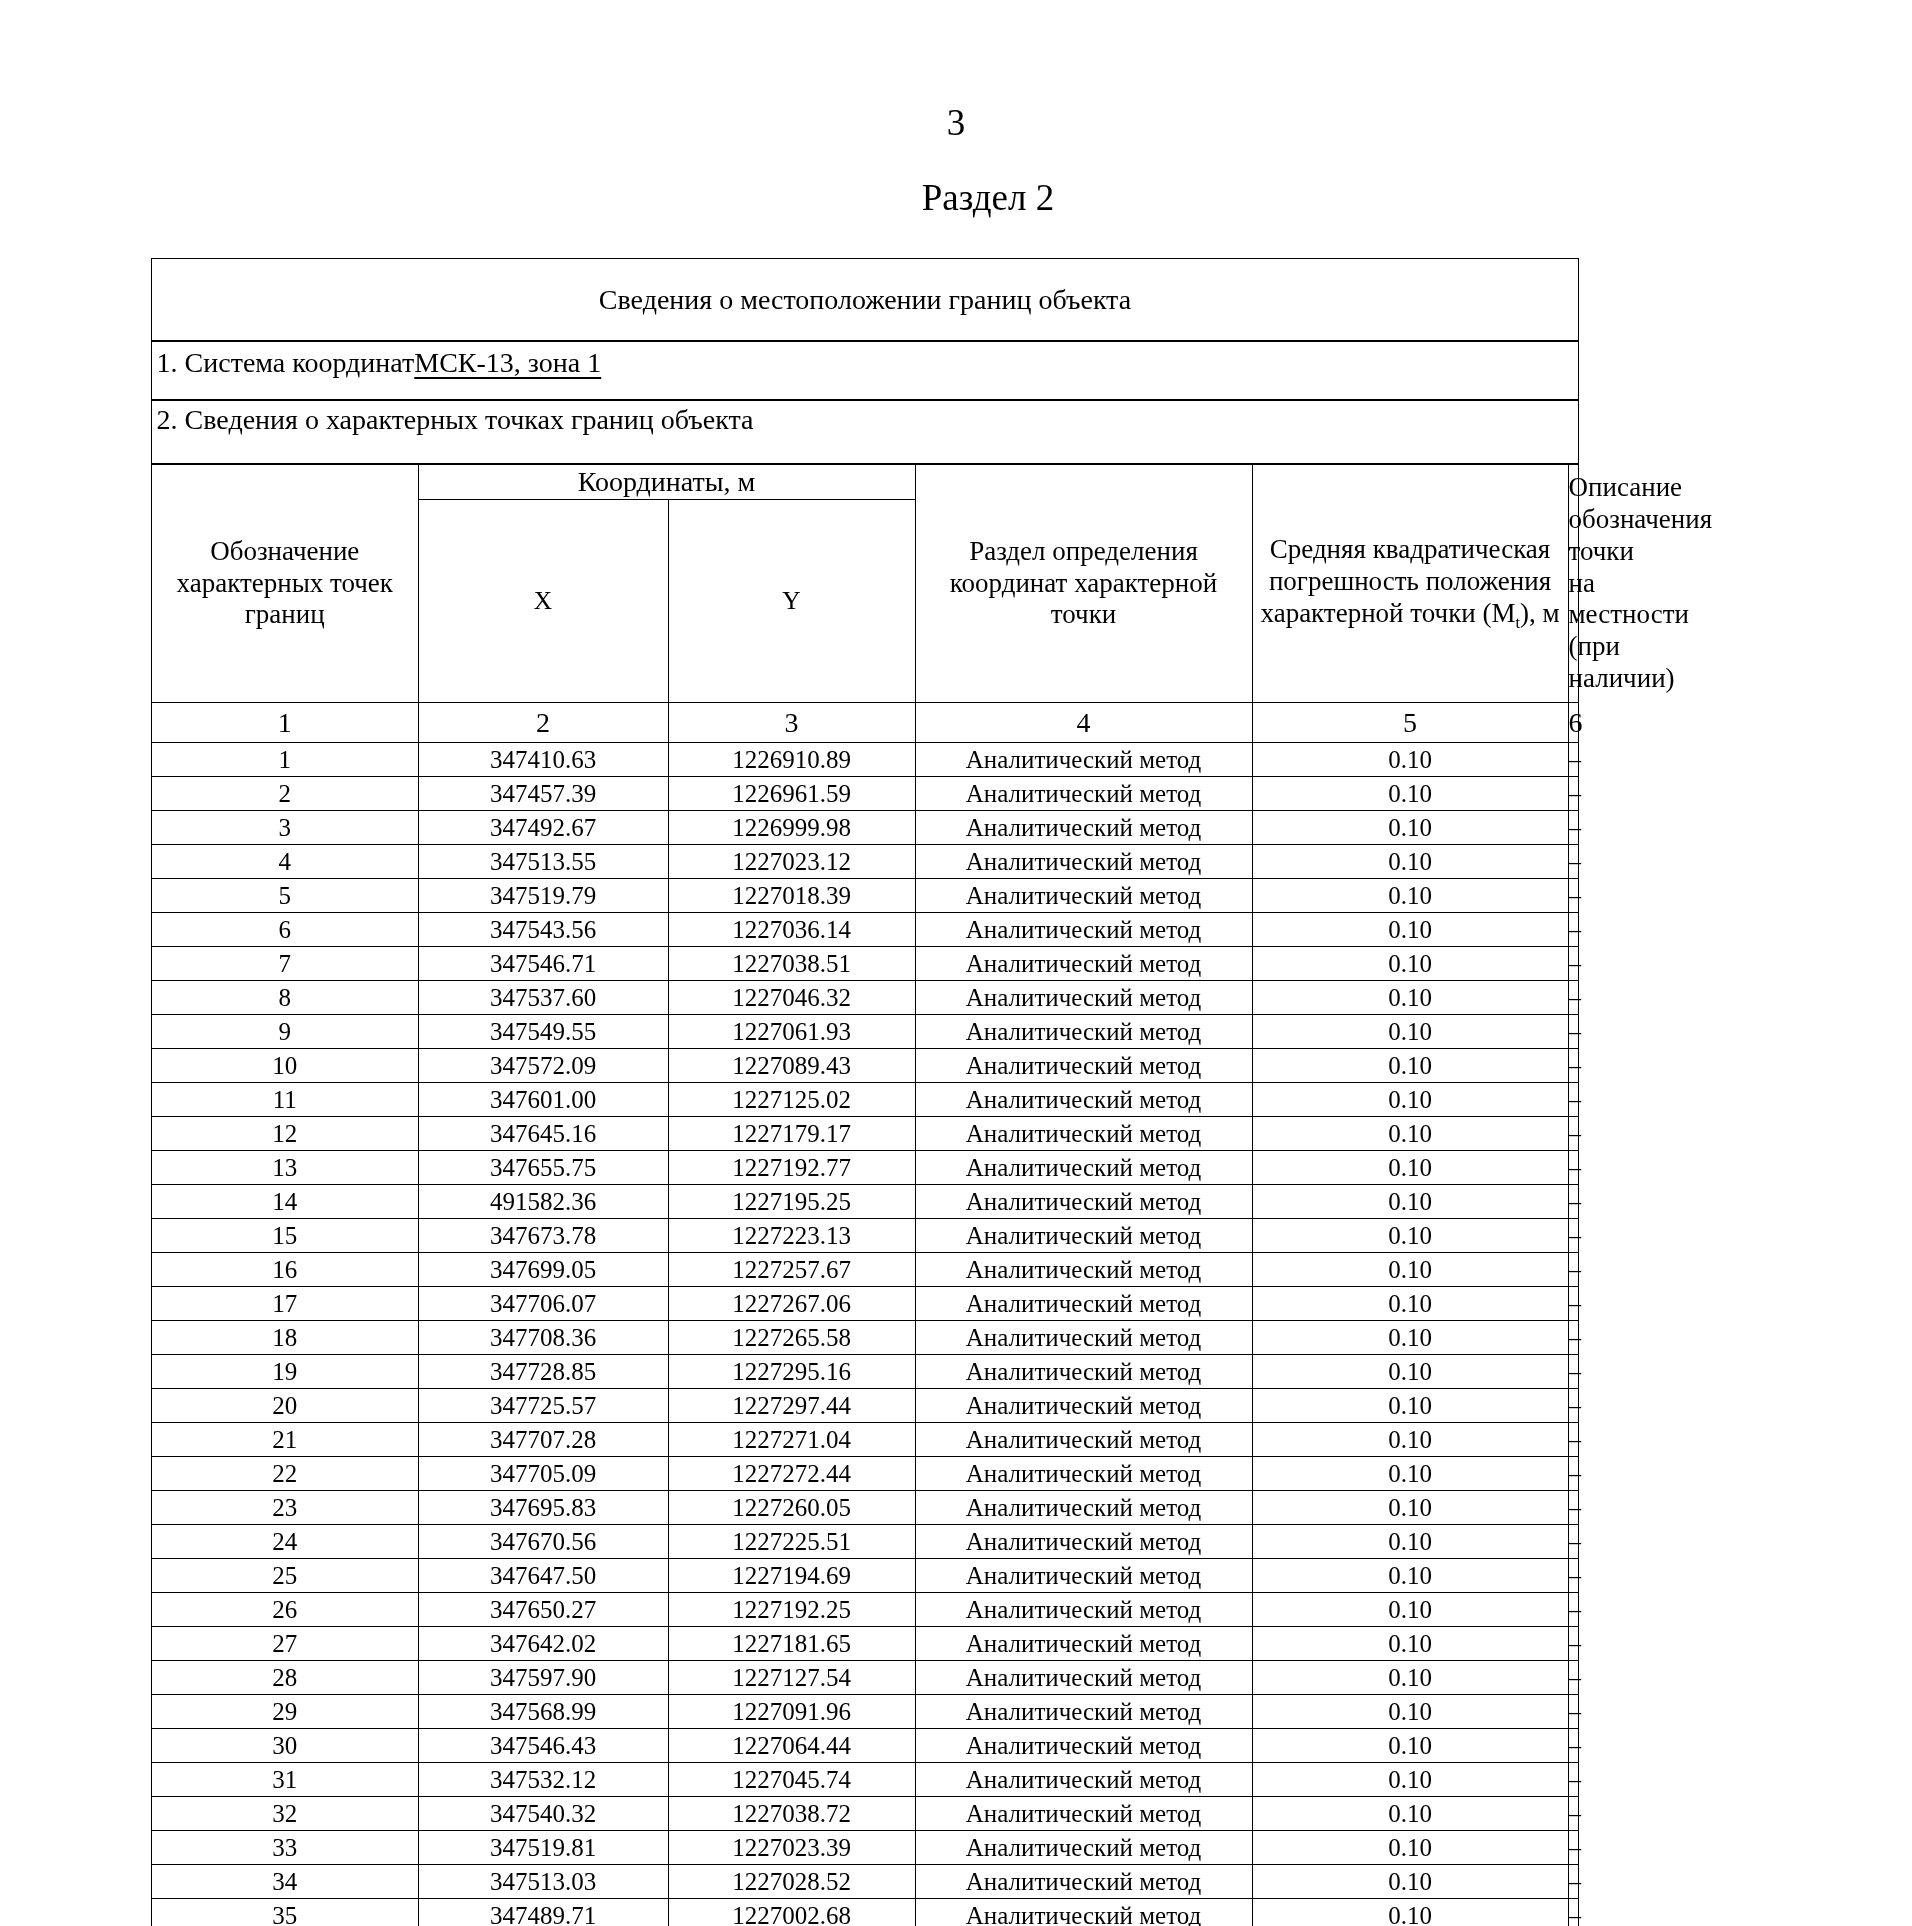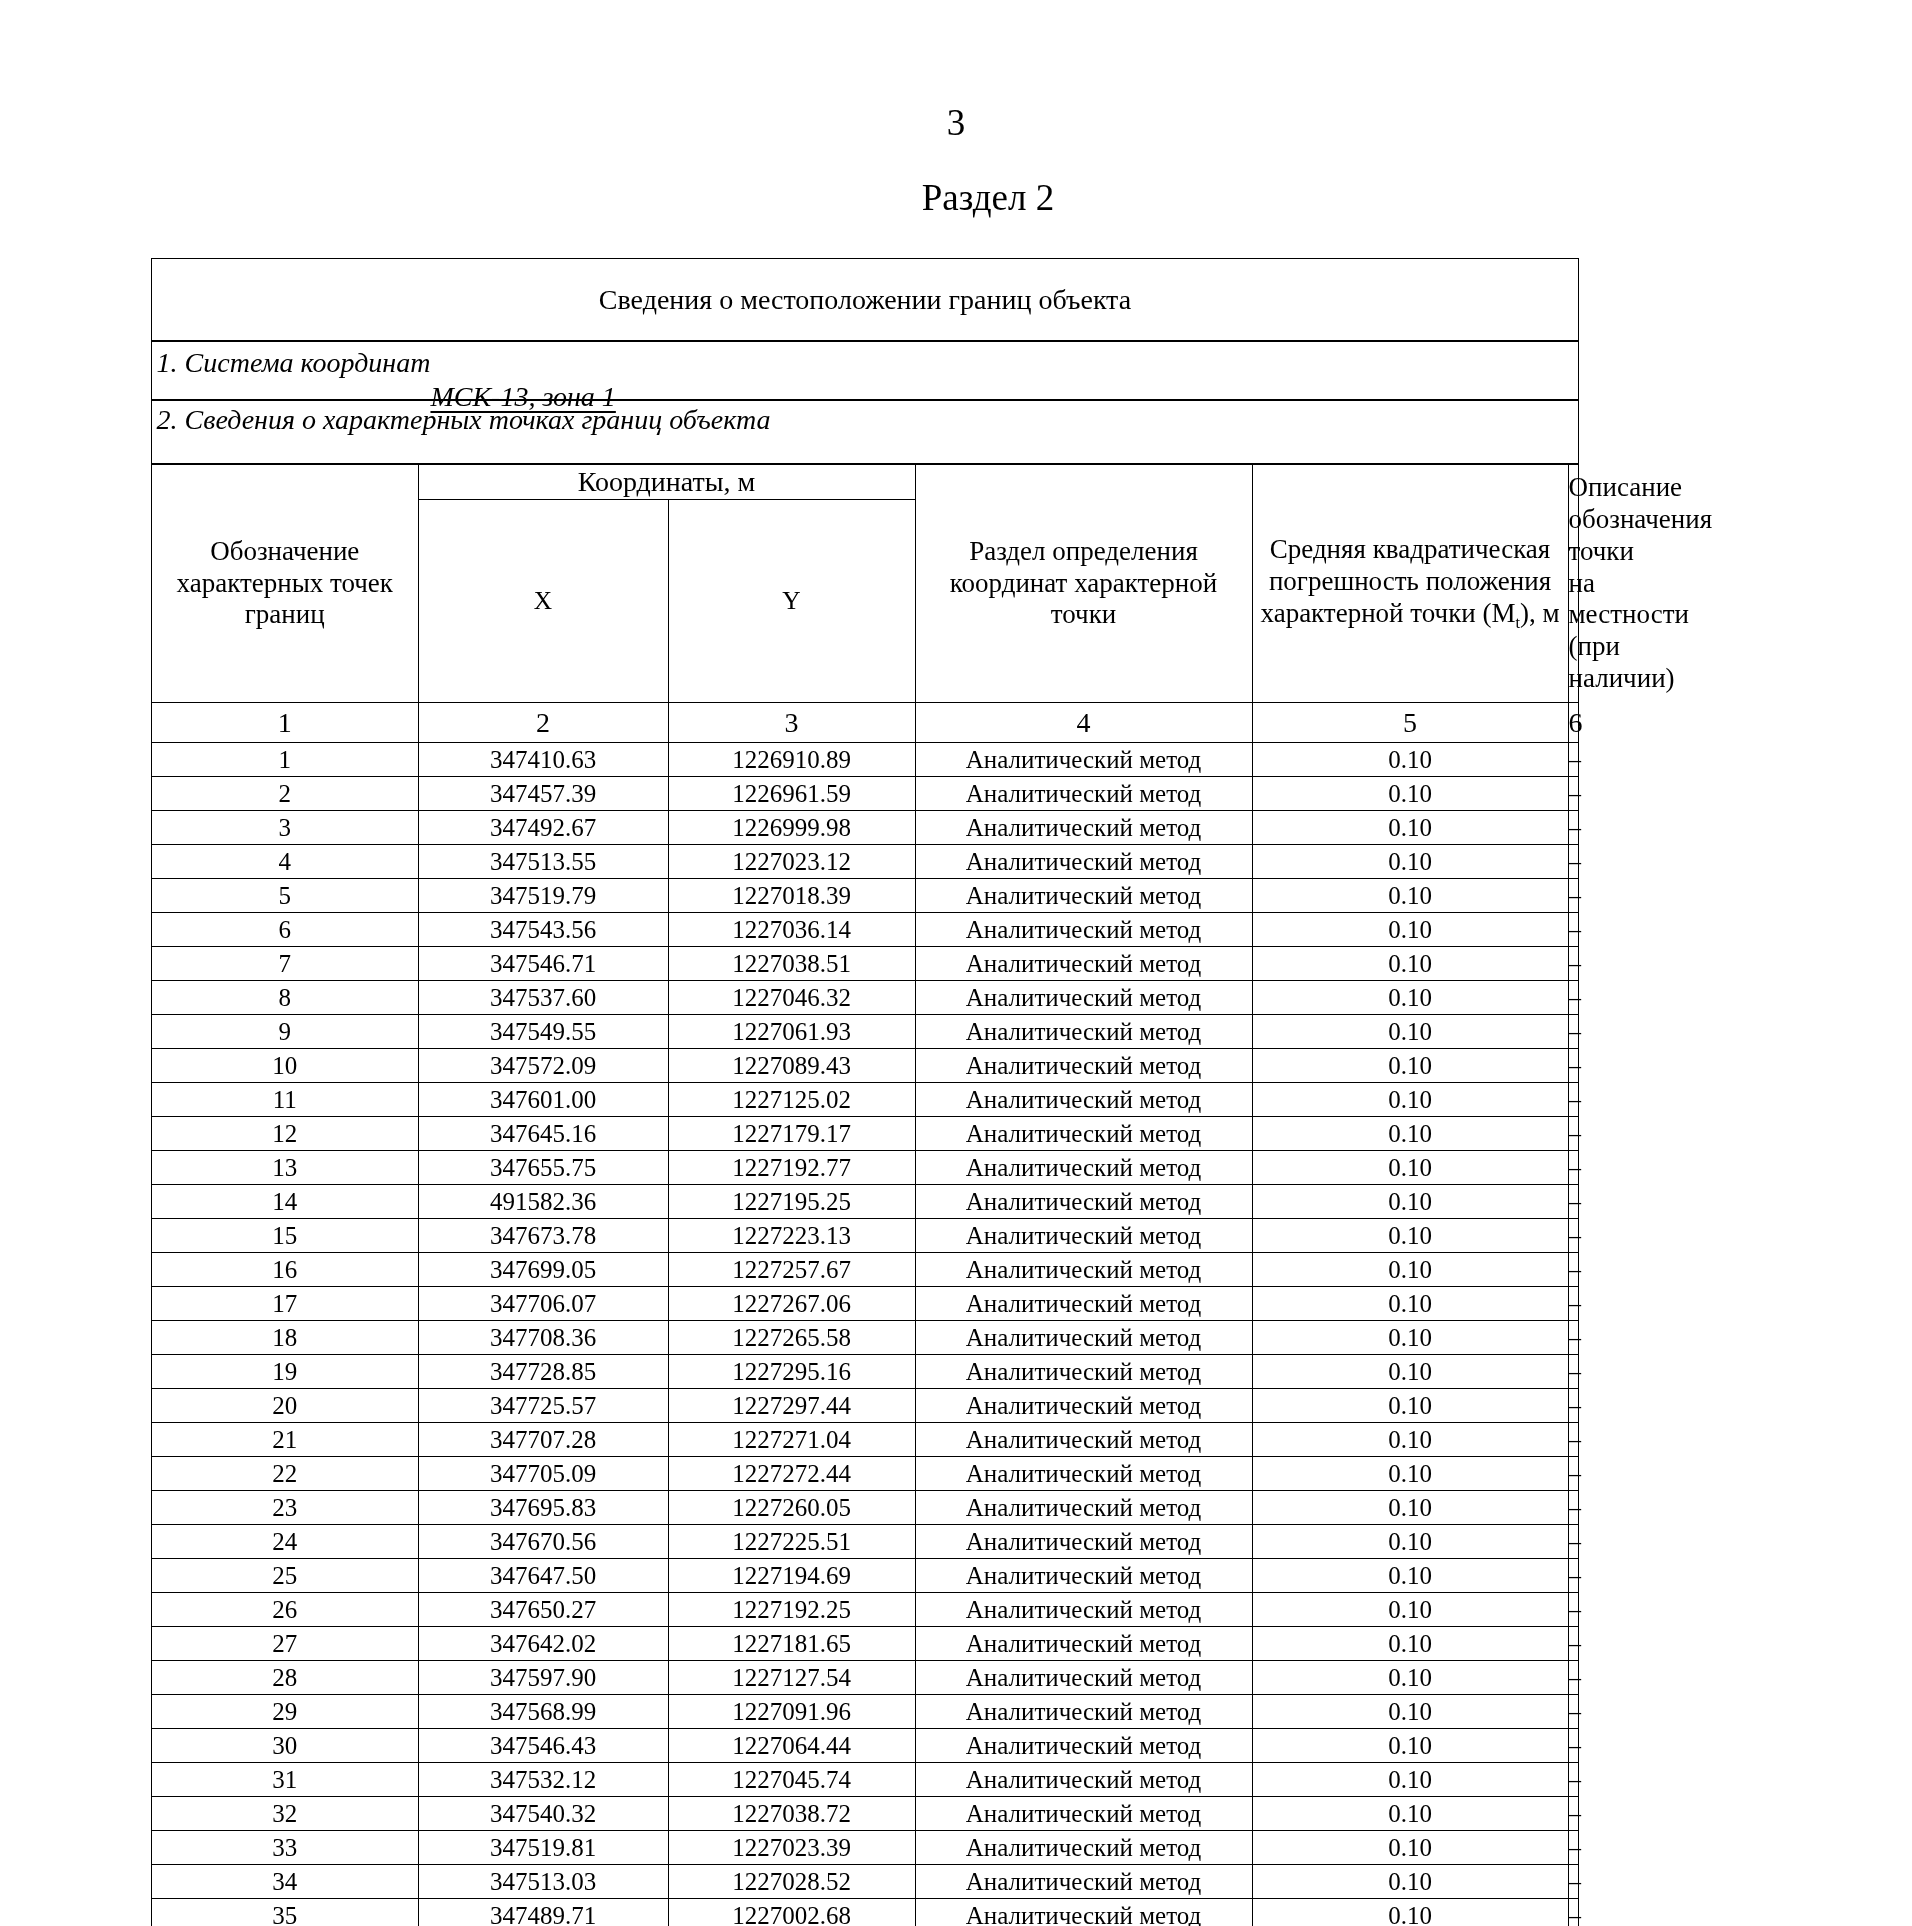--- a/index.html
+++ b/index.html
@@ -20,25 +20,25 @@
     border: 1.9px solid #000; box-sizing: border-box;
   }
   .block-title {
     height: 81px; border-bottom: 2.3px solid #000;
     display: flex; align-items: center; justify-content: center;
     font-size: 28px;
   }
   .block-row {
     height: 59px; border-bottom: 2.3px solid #000;
     display: flex; align-items: center; padding-left: 4.6px;
-    font-size: 28px; box-sizing: border-box; font-style: italic;
+    font-size: 28px; box-sizing: border-box;
   }
   .block-row.coord { align-items: flex-start; padding-top: 4.6px; height: 59px; }
   .block-row.points { align-items: flex-start; padding-top: 3px; height: 64px; text-align: center; }
-  .underline { text-decoration: underline; text-underline-offset: 4.6px; text-decoration-thickness: 1.9px; margin-top: 34px; }
+  .underline { text-decoration: underline; text-underline-offset: 4.6px; text-decoration-thickness: 1.9px; }
   table.grid {
     width: 100%; border-collapse: collapse; table-layout: fixed;
     font-size: 25.4px;
   }
   table.grid td, table.grid th {
     border: 1.5px solid #000; padding: 0; text-align: center; vertical-align: middle;
     font-weight: normal; line-height: 1.18;
   }
   table.grid tr:first-child th { border-top: none; }
   table.grid tr > :first-child { border-left: none; }

